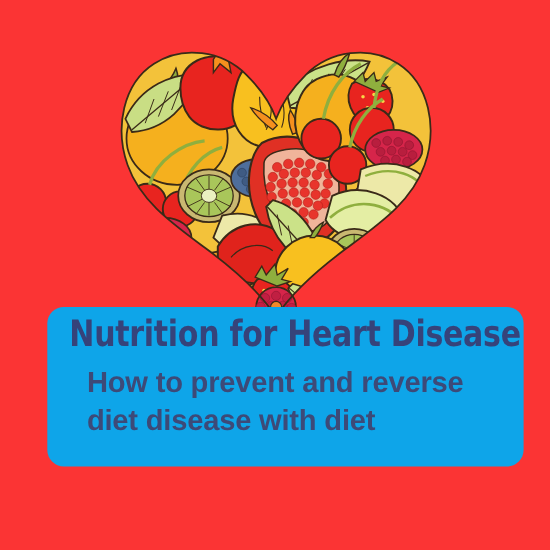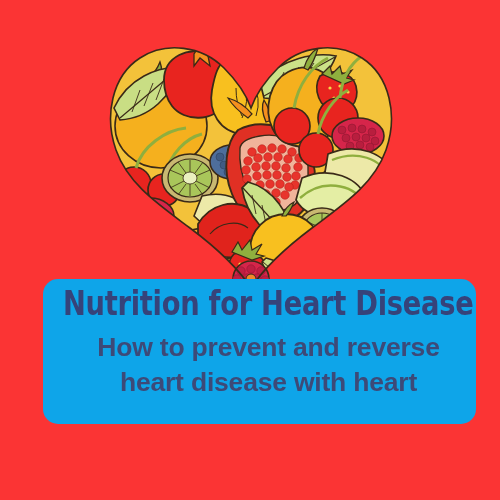--- a/index.html
+++ b/index.html
@@ -64,21 +64,20 @@
 
   #poster-subtitle {
     margin: 6px 0 0 16px;
     padding: 0;
     color: #3D4A78;
     font-family: "Liberation Sans", sans-serif;
     font-weight: bold;
     font-size: 26.5px;
     line-height: 35px;
     letter-spacing: -0.2px;
-    text-align: center;
   }
   #poster-subtitle .sub-line {
     display: block;
     white-space: nowrap;
   }
 </style>
 </head>
 <body>
 
 <div id="poster">
@@ -378,17 +377,17 @@
                C 284 38, 292 78, 280 112
                C 268 146, 238 166, 206 190
                C 182 208, 158 230, 145 250 Z" fill="none" stroke="#3A2A18" stroke-width="1.6"></path>
     </svg>
   </div>
 
   <div id="text-card">
     <h1 id="poster-title">Nutrition for Heart Disease</h1>
     <p id="poster-subtitle">
       <span class="sub-line">How to prevent and reverse</span>
-      <span class="sub-line">heart disease with heart</span>
+      <span class="sub-line">diet disease with diet</span>
     </p>
   </div>
 
 </div>
 
 </body></html>

